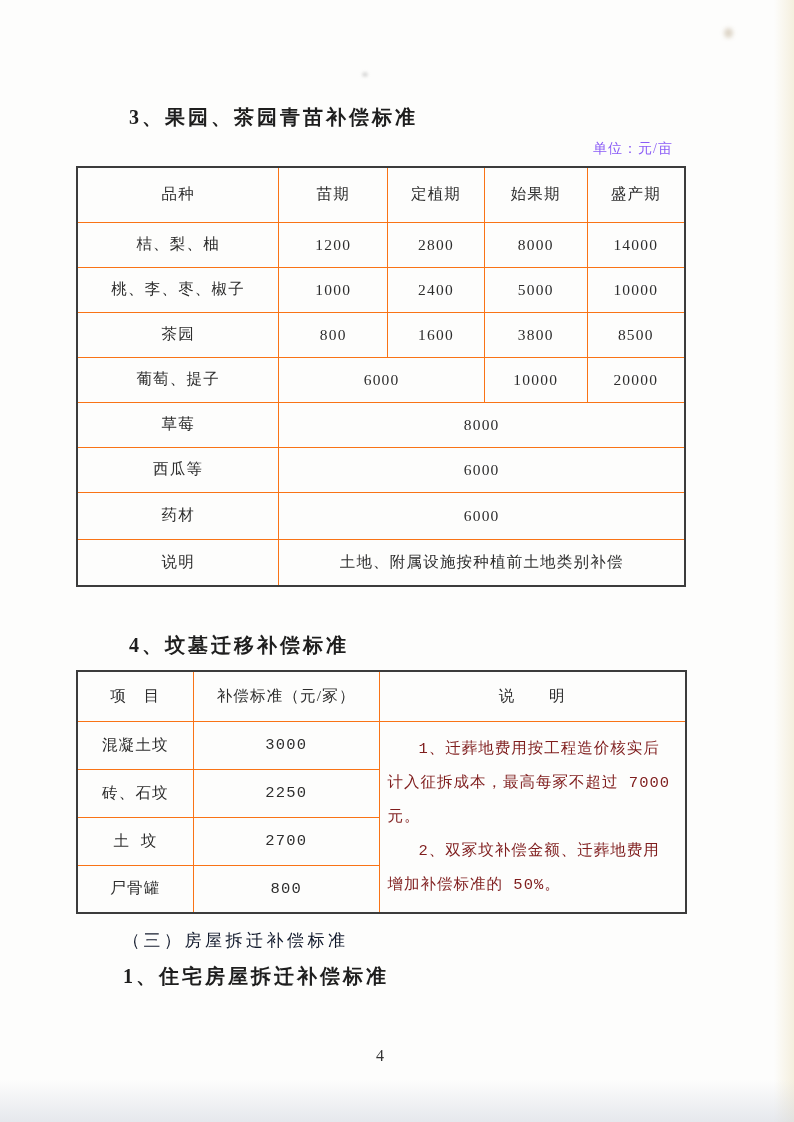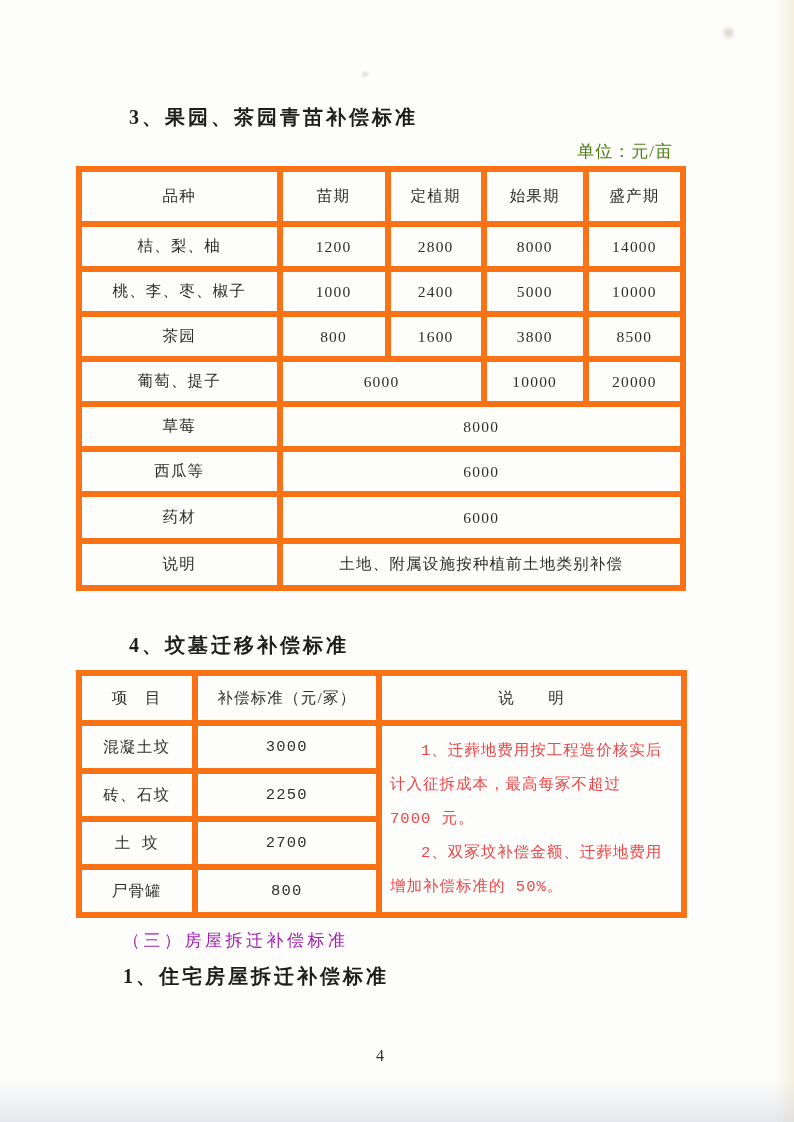--- a/index.html
+++ b/index.html
@@ -39,38 +39,38 @@
     position: absolute;
     font-size: 20px;
     font-weight: bold;
     letter-spacing: 3px;
     color: #1e1e1e;
   }
   .h3-heading { left: 129px; top: 104px; }
   .h4-heading { left: 129px; top: 632px; }
   .sub-heading {
     position: absolute; left: 123px; top: 929px;
-    font-size: 17px; font-weight: normal; letter-spacing: 3.5px; color: #a21caf;
+    font-size: 17px; font-weight: normal; letter-spacing: 3.5px; color: #0f172a;
   }
   .h1-housing { left: 123px; top: 963px; }
   .unit-label {
     position: absolute; left: 76px; top: 140px; width: 597px;
-    text-align: right; font-size: 17px; letter-spacing: 1px; color: #4d7c0f;
+    text-align: right; font-size: 14px; letter-spacing: 1px; color: #8b5cf6;
   }
   
   table {
     border-collapse: collapse;
     table-layout: fixed;
     position: absolute;
     background: transparent;
   }
   .t1 { left: 76px; top: 166px; width: 610px; }
   .t2 { left: 76px; top: 670px; width: 611px; }
   td, th {
-    border: 6px solid #f97316;
+    border: 1px solid #f97316;
     text-align: center;
     vertical-align: middle;
     font-weight: normal;
     font-size: 15.5px;
     letter-spacing: 1.2px;
     color: #2d2d2d;
   }
   .t1, .t2 { border: 2px solid #3c3c3c; }
   .t1 th { height: 55px; }
   .t1 td { height: 45px; }
@@ -80,21 +80,21 @@
   .t2 .notes-cell {
     text-align: left;
     vertical-align: middle;
     padding: 4px 10px 4px 8px;
   }
   .t2 .notes-cell p {
     text-indent: 2em;
     font-size: 15.5px;
     line-height: 34px;
     letter-spacing: 1px;
-    color: #ef4444;
+    color: #7f1d1d;
   }
   .page-number {
     position: absolute; left: 0; top: 1047px; width: 760px;
     text-align: center; font-size: 16px; color: #333;
   }
 </style>
 </head>
 <body>
 
 <div class="page">

